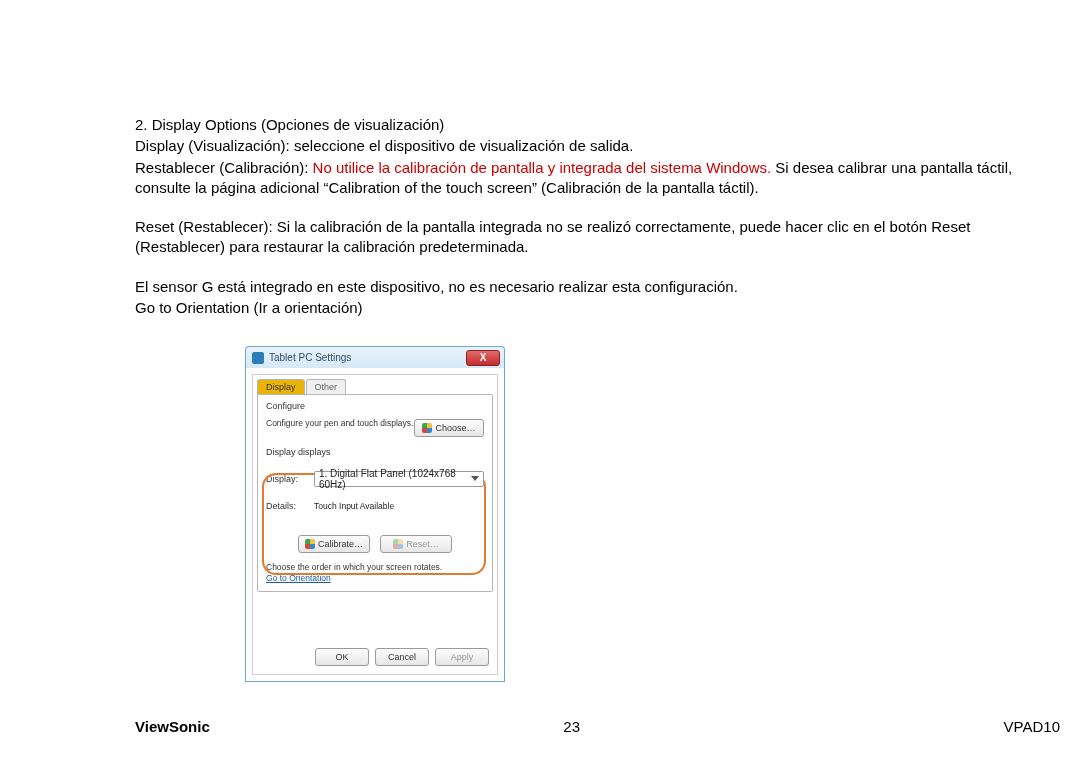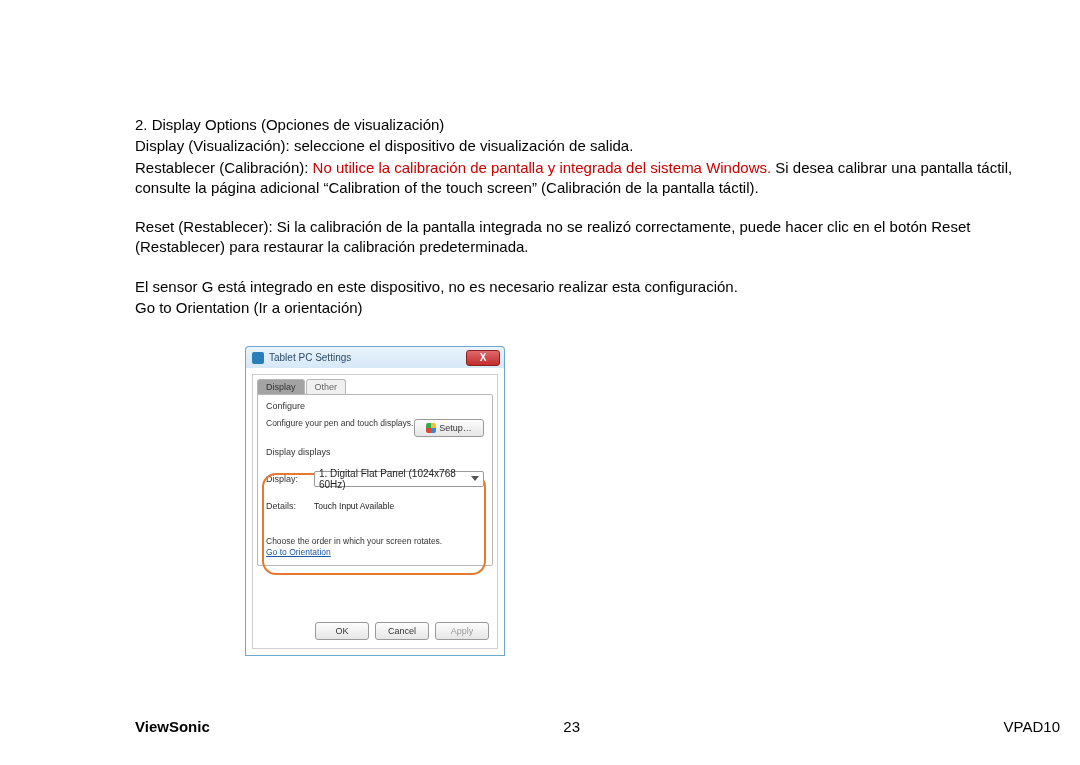--- a/index.html
+++ b/index.html
@@ -74,21 +74,21 @@
   .tab {
     border: 1px solid #b7b7b7;
     border-bottom: none;
     background: #fdfdfd;
     font-size: 9px;
     padding: 2px 8px;
     border-radius: 3px 3px 0 0;
     margin-right: 1px;
     color: #333;
   }
-  .tab.active { background: #a3a3a3; }
+  .tab.active { background: #eab308; }
   .tab.inactive { background: #f0f0f0; color: #666; }
   .tabpanel {
     border: 1px solid #b7b7b7;
     margin: 0 4px;
     padding: 6px 8px 8px 8px;
     background: #fff;
     position: relative;
     border-radius: 0 2px 2px 2px;
   }
   .section-label { font-size: 9px; color: #333; margin-bottom: 2px; }
@@ -192,21 +192,21 @@
           <div class="tab inactive">Other</div>
         </div>
         <div class="tabpanel">
           <div class="highlight-box hb1"></div>
 
           <div class="section-label">Configure</div>
           <div class="row" style="align-items:flex-start;">
             <div class="section-desc" style="flex:1;">Configure your pen and touch displays.</div>
             <div class="btn" style="min-width:70px;">
               <span class="shield"></span>
-              <span>Setup…</span>
+              <span>Choose…</span>
             </div>
           </div>
 
           <div style="height:10px;"></div>
 
           <div class="section-label">Display displays</div>
           <div style="height:4px;"></div>
           <div class="row">
             <div class="lbl">Display:</div>
             <div class="dropdown">
@@ -214,20 +214,30 @@
               <span class="arrow"></span>
             </div>
           </div>
           <div style="height:6px;"></div>
           <div class="row">
             <div class="lbl">Details:</div>
             <div style="font-size:8.5px;">Touch Input Available</div>
           </div>
 
           <div style="height:16px;"></div>
+          <div class="row" style="justify-content:center; gap:10px;">
+            <div class="btn" style="min-width:72px;">
+              <span class="shield"></span>
+              <span>Calibrate…</span>
+            </div>
+            <div class="btn disabled" style="min-width:72px;">
+              <span class="shield" style="opacity:0.4;"></span>
+              <span>Reset…</span>
+            </div>
+          </div>
 
           <div style="height:10px;"></div>
           <div class="section-desc" style="margin-bottom:1px;">Choose the order in which your screen rotates.</div>
           <span class="link">Go to Orientation</span>
         </div>
         <div style="height:50px;"></div>
         <div class="buttonbar">
           <div class="btn" style="min-width:54px;">OK</div>
           <div class="btn" style="min-width:54px;">Cancel</div>
           <div class="btn disabled" style="min-width:54px;">Apply</div>

